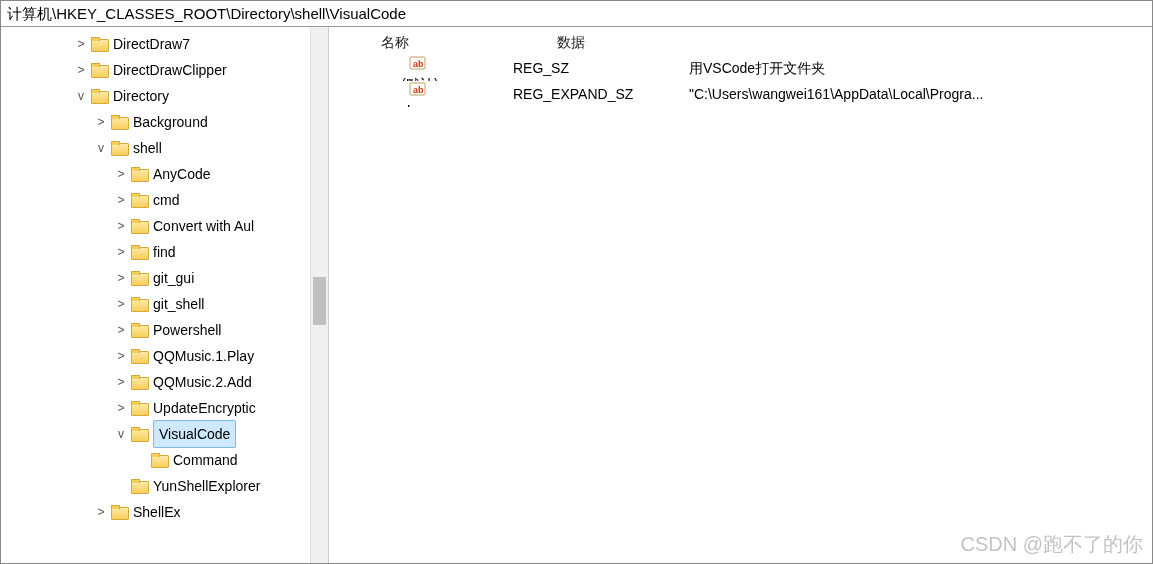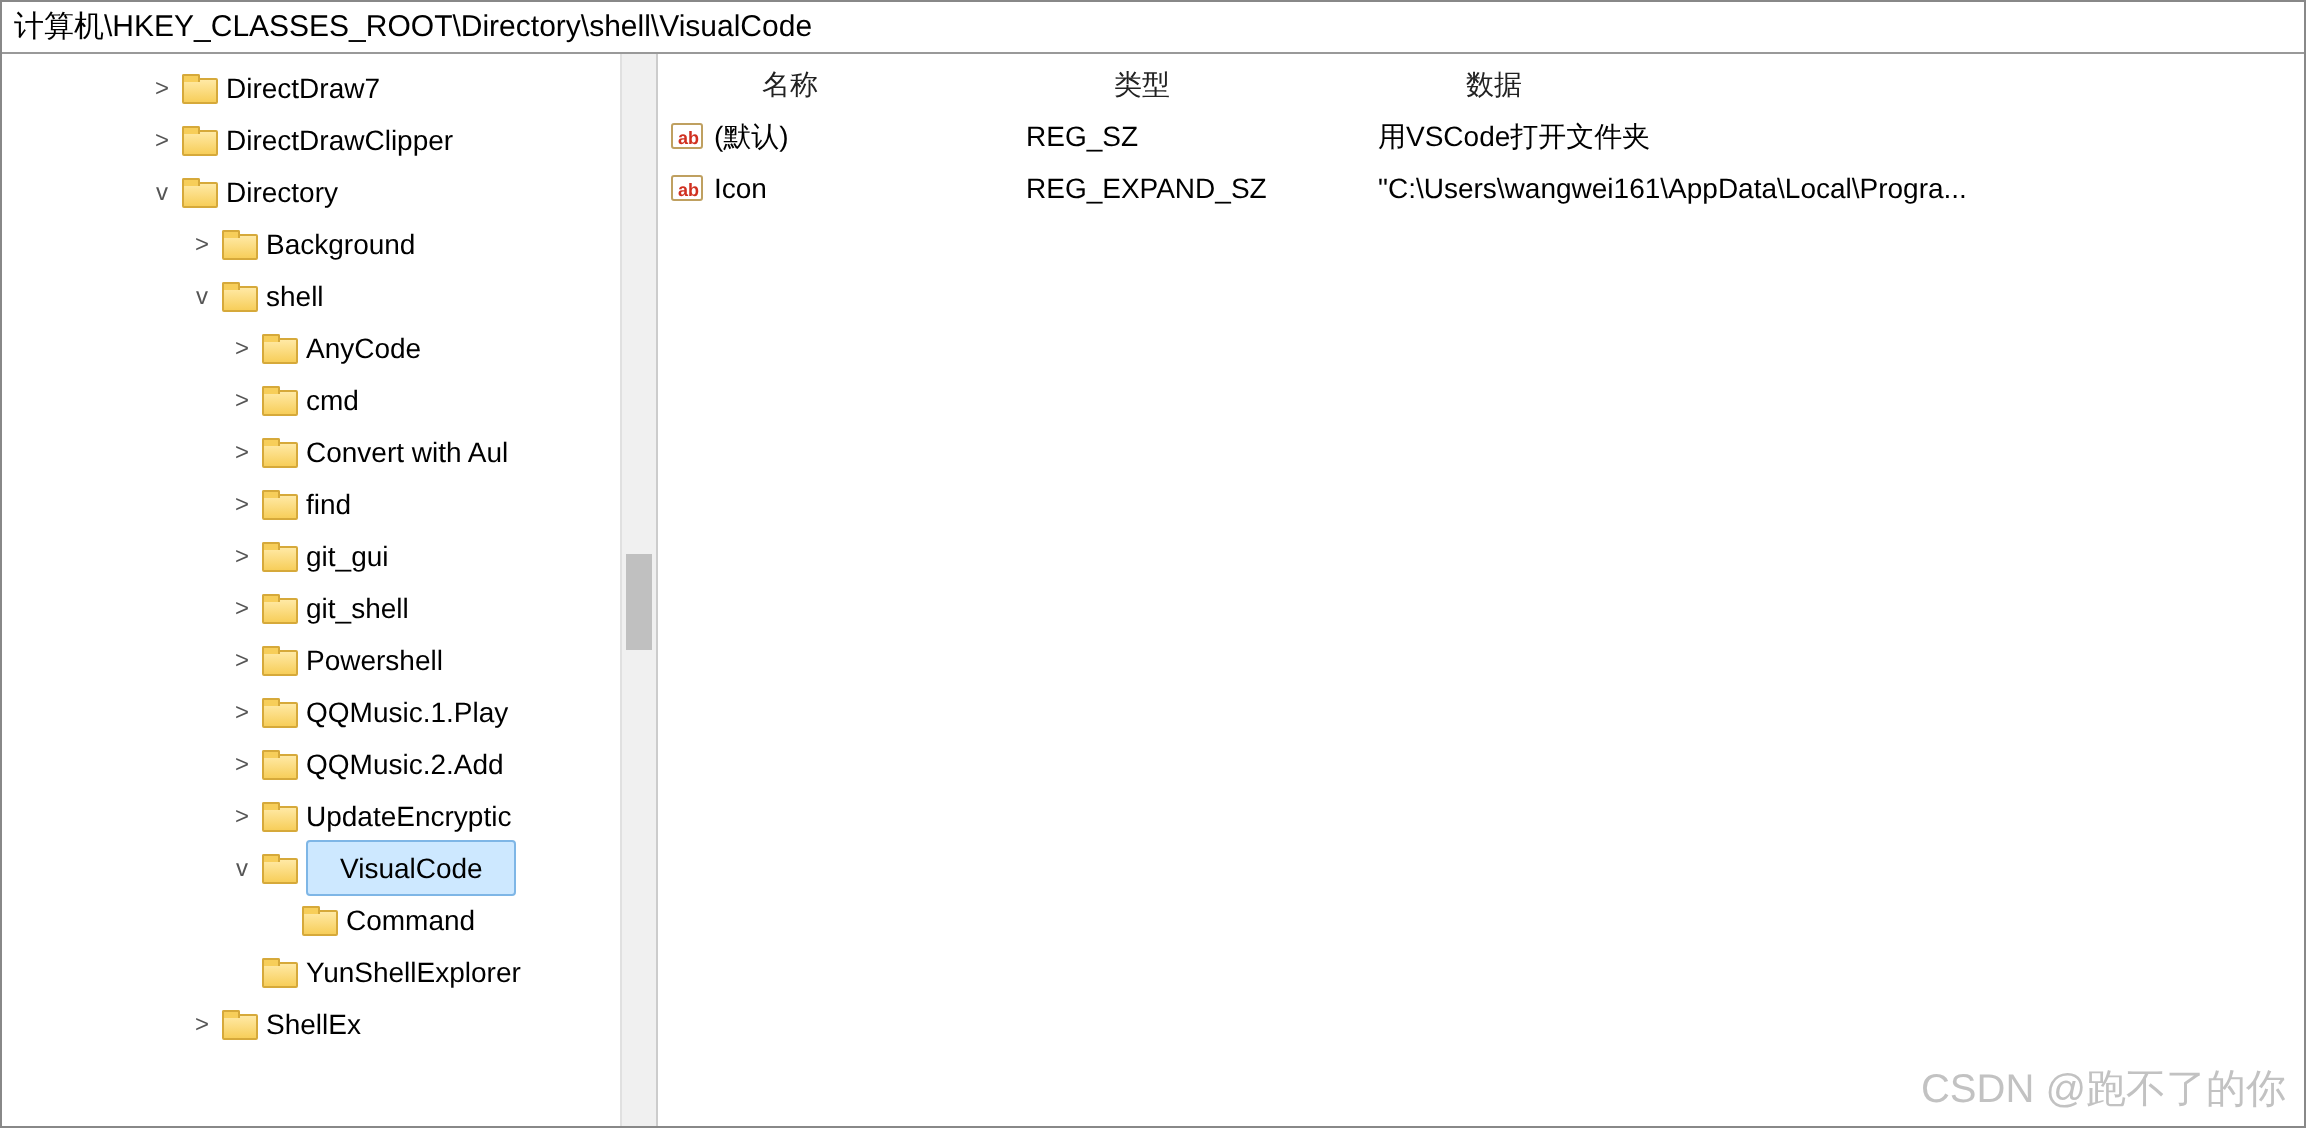--- a/index.html
+++ b/index.html
@@ -84,21 +84,21 @@
       width: 7px; height: 3px;
       background: #f7ce5a;
       border: 1px solid #d6a93a;
       border-bottom: none;
       border-radius: 1px 1px 0 0;
     }
     .label { flex: 0 0 auto; }
     .selected .label {
       background: #cde8ff;
       border: 1px solid #7eb6e6;
-      padding: 0 16px;
+      padding: 0 5px;
       border-radius: 2px;
     }
     .ind-1 { padding-left: 40px; }
     .ind-2 { padding-left: 60px; }
     .ind-3 { padding-left: 80px; }
     .ind-4 { padding-left: 100px; }
     .list-pane {
       flex: 1;
       padding-top: 4px;
       overflow: hidden;
@@ -116,21 +116,21 @@
     }
     .col-name { width: 176px; }
     .col-type { width: 176px; }
     .col-data { flex: 1; }
     .list-row {
       display: flex;
       height: 26px;
       line-height: 26px;
     }
     .list-row .cell { padding-left: 8px; overflow: hidden; text-overflow: ellipsis; white-space: nowrap; }
-    .list-row .cell.col-name { display: flex; align-items: center; padding-left: 6px; }
+    .list-row .cell.col-name { display: flex; align-items: center; padding-left: 6px; flex-direction: column; }
     .string-icon {
       display: inline-flex;
       width: 18px; height: 16px;
       margin-right: 4px;
       align-items: center;
       justify-content: center;
       flex-shrink: 0;
     }
     .string-icon svg { width: 18px; height: 16px; }
     .watermark {
@@ -251,21 +251,20 @@
 
     </div>
     <div class="tree-scroll">
       <div class="scroll-thumb"></div>
     </div>
   </div>
 
   <div class="list-pane">
     <div class="list-header">
       <div class="col col-name">名称</div>
-      <div class="col col-type">类型</div>
       <div class="col col-data">数据</div>
     </div>
 
     <div class="list-row">
       <div class="cell col-name">
         <span class="string-icon">
           <svg viewBox="0 0 18 16">
               <rect x="1" y="2" width="15" height="12" rx="1" fill="#fff" stroke="#bfa060"></rect>
               <text x="4" y="12" font-size="9" font-weight="bold" fill="#d03020">ab</text>
             </svg>

